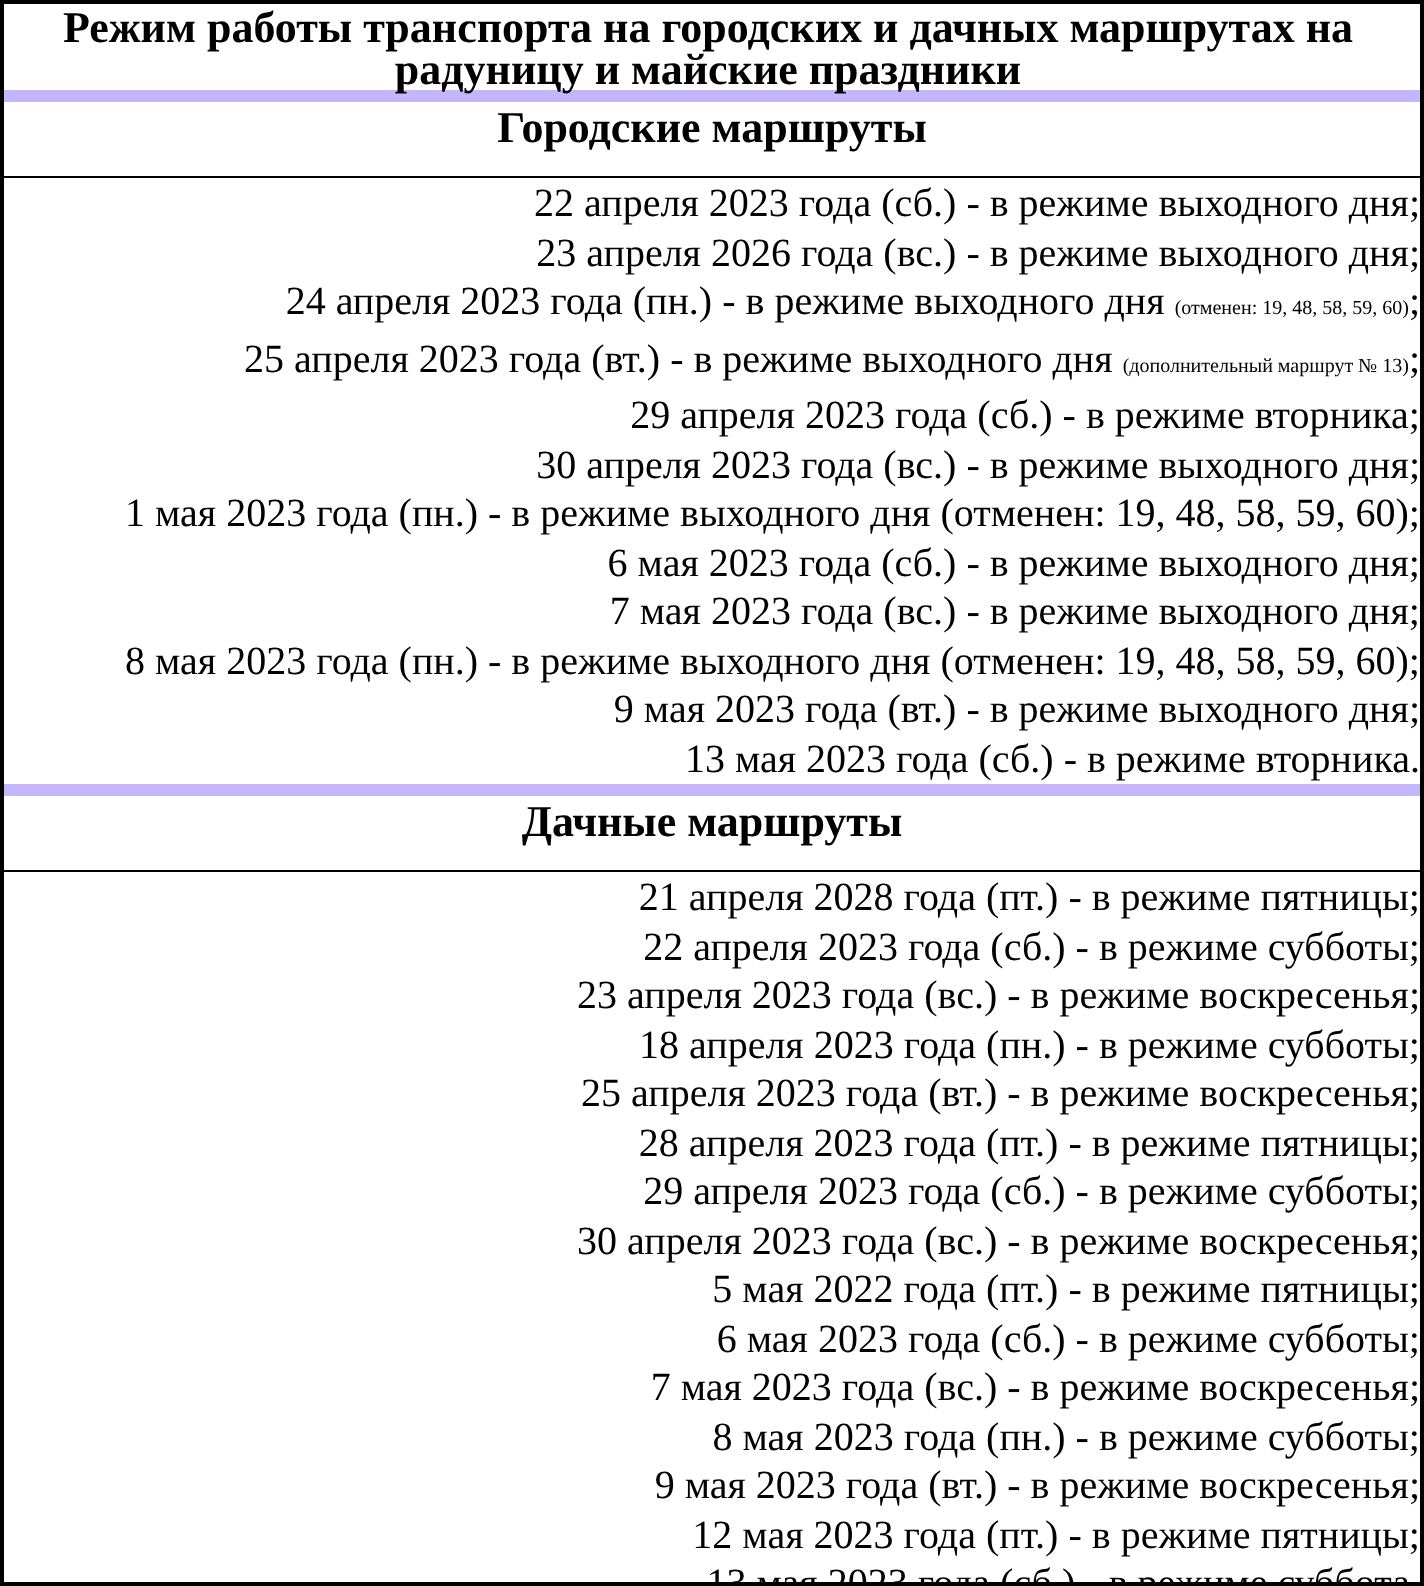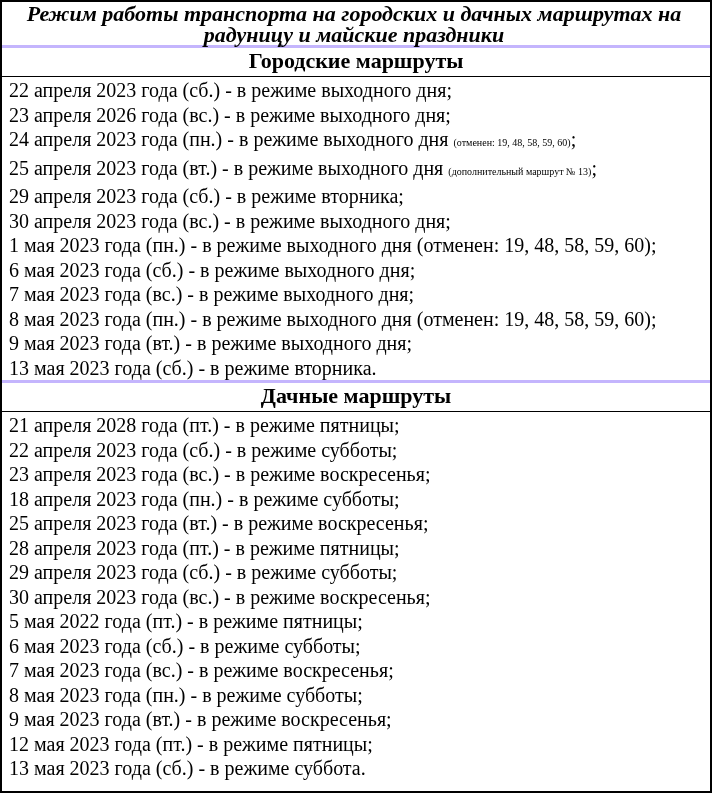--- a/index.html
+++ b/index.html
@@ -21,34 +21,34 @@
     box-sizing: border-box;
     height: 43px;
     padding: 1px 10px 0 6px;
     display: flex;
     align-items: center;
     justify-content: center;
     text-align: center;
     font-size: 22px;
     font-weight: bold;
     line-height: 21px;
-    font-style: italic;
   }
   .section-header {
     box-sizing: border-box;
-    border-top: 3px solid #c4b5fd;
+    border-top: 6px solid #c4b5fd;
     border-bottom: 1px solid #000000;
-    height: 32px;
+    height: 44px;
     text-align: center;
     font-size: 22px;
     font-weight: bold;
     line-height: 26px;
   }
   .rows {
     padding: 1px 0 0 7px;
+    text-align: right;
   }
   .row {
     font-size: 20px;
     line-height: 24.5px;
     white-space: nowrap;
     overflow: hidden;
   }
   .note {
     font-size: 10px;
   }

